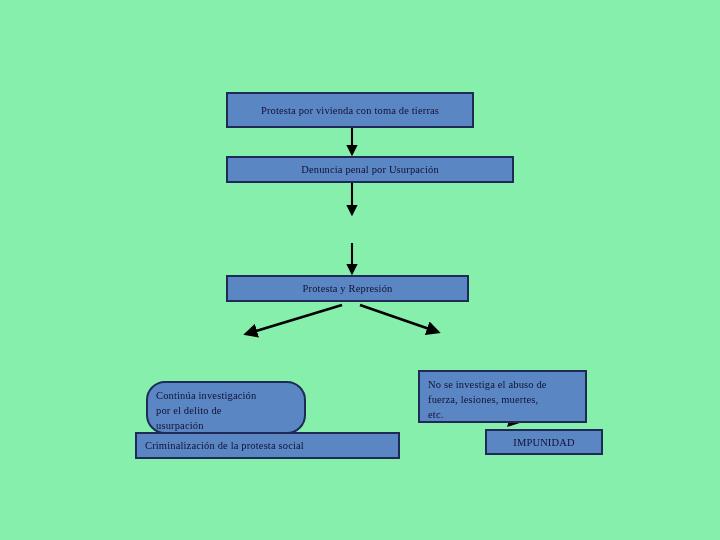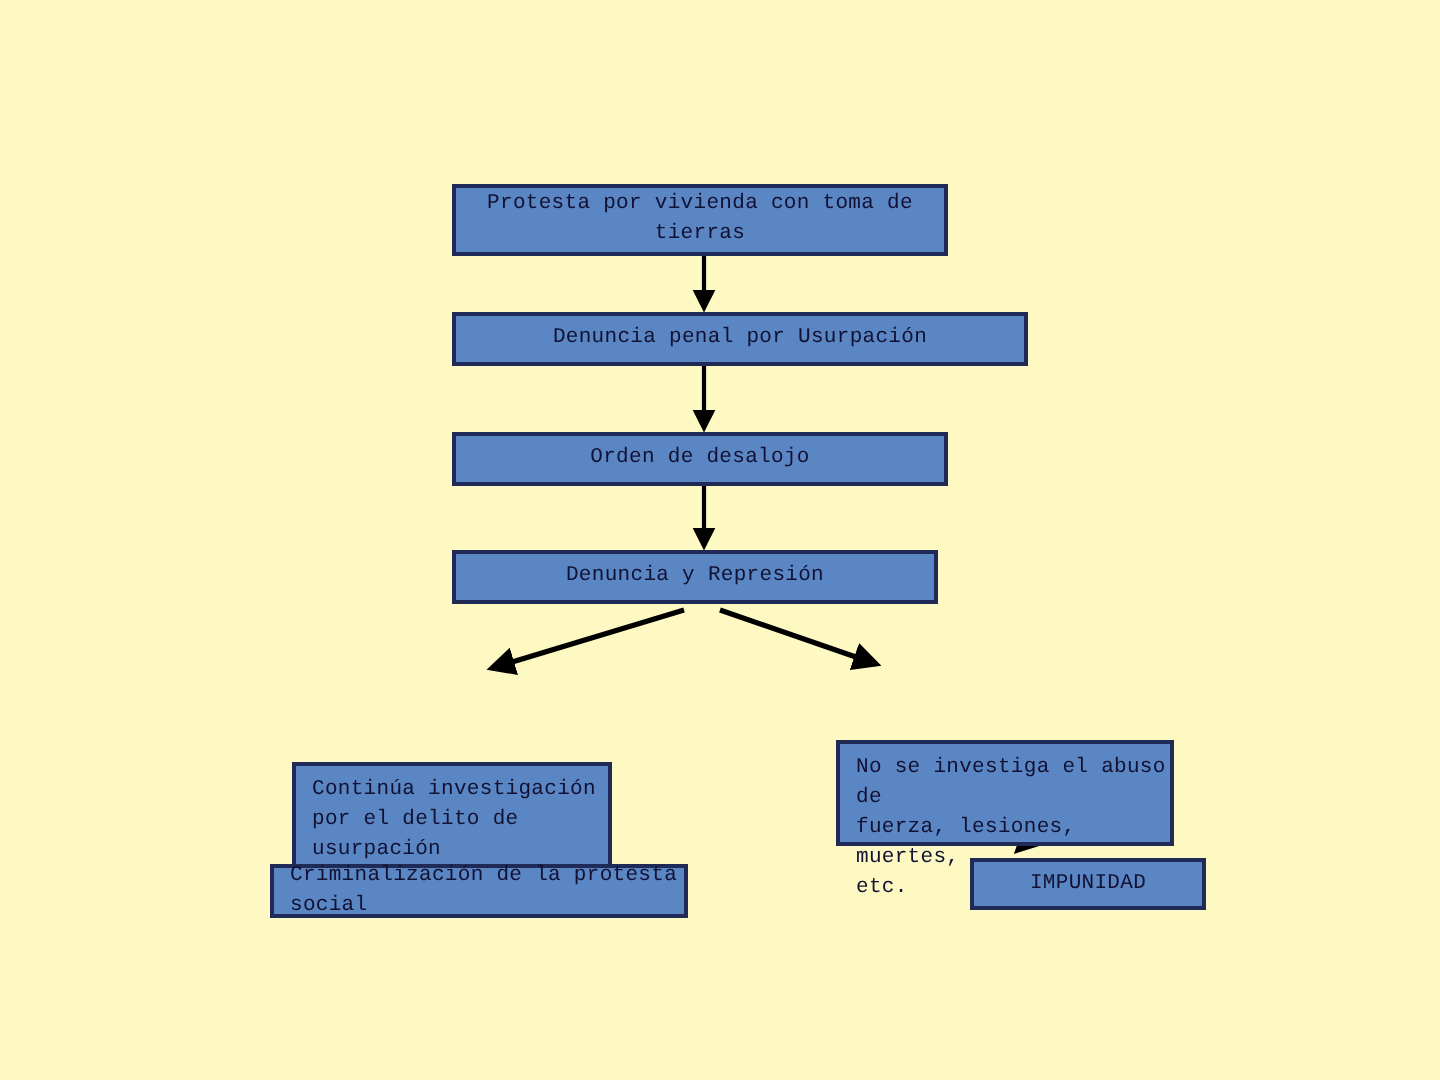--- a/index.html
+++ b/index.html
@@ -4,23 +4,23 @@
 <style>
   html, body {
     margin: 0;
     padding: 0;
     background: #ffffff;
   }
   #canvas {
     position: relative;
     width: 720px;
     height: 540px;
-    background: #fef9c3;
+    background: #86efac;
     overflow: hidden;
-    font-family: Liberation Mono, monospace;
+    font-family: Liberation Serif, serif;
   }
   .node {
     position: absolute;
     box-sizing: border-box;
     background: #5B86C4;
     border: 2px solid #1F2A56;
     color: #111133;
     font-size: 10.5px;
     line-height: 15px;
     letter-spacing: 0.15px;
@@ -71,29 +71,28 @@
       <line x1="342" y1="305" x2="246" y2="334" stroke="#000000" stroke-width="2.6" marker-end="url(#arrowhead)"></line>
       <line x1="360" y1="305" x2="438" y2="332" stroke="#000000" stroke-width="2.6" marker-end="url(#arrowhead)"></line>
       <line x1="242" y1="399" x2="291" y2="428" stroke="#000000" stroke-width="2.6" marker-end="url(#arrowhead)"></line>
       <line x1="545" y1="390" x2="509" y2="425" stroke="#000000" stroke-width="2.6" marker-end="url(#arrowhead)"></line>
     </svg>
 
   <div class="node center" id="node-protesta" style="left: 226px; top: 92px; width: 248px; height: 36px; background: rgb(91, 134, 196); border-color: rgb(31, 42, 86);">Protesta por vivienda con toma de tierras</div>
 
   <div class="node center" id="node-denuncia" style="left: 226px; top: 156px; width: 288px; height: 27px; background: rgb(91, 134, 196); border-color: rgb(31, 42, 86);">Denuncia penal por Usurpación</div>
 
-  <div class="node center" id="node-orden" style="left: 226px; top: 216px; width: 248px; height: 27px; background: rgb(91, 134, 196); border-color: rgb(31, 42, 86);">Orden de desalojo</div>
 
-  <div class="node center" id="node-desalojo" style="left: 226px; top: 275px; width: 243px; height: 27px; background: rgb(91, 134, 196); border-color: rgb(31, 42, 86);">Denuncia y Represión</div>
+  <div class="node center" id="node-desalojo" style="left: 226px; top: 275px; width: 243px; height: 27px; background: rgb(91, 134, 196); border-color: rgb(31, 42, 86);">Protesta y Represión</div>
 
-  <div class="node left" id="node-continua" style="left: 146px; top: 345px; width: 160px; height: 53px; background: rgb(91, 134, 196); border-color: rgb(31, 42, 86);">Continúa investigación
+  <div class="node left" id="node-continua" style="left: 146px; top: 345px; width: 160px; height: 53px; background: rgb(91, 134, 196); border-color: rgb(31, 42, 86); border-radius: 19px;">Continúa investigación
 por el delito de
 usurpación</div>
 
   <div class="node left" id="node-no-investiga" style="left: 418px; top: 334px; width: 169px; height: 53px; background: rgb(91, 134, 196); border-color: rgb(31, 42, 86);">No se investiga el abuso de
 fuerza, lesiones, muertes,
 etc.</div>
 
-  <div class="node leftpad" id="node-criminalizacion" style="left: 135px; top: 432px; width: 209px; height: 27px; background: rgb(91, 134, 196); border-color: rgb(31, 42, 86);">Criminalización de la protesta social</div>
+  <div class="node leftpad" id="node-criminalizacion" style="left: 135px; top: 432px; width: 265px; height: 27px; background: rgb(91, 134, 196); border-color: rgb(31, 42, 86);">Criminalización de la protesta social</div>
 
   <div class="node center" id="node-impunidad" style="left: 437px; top: 429px; width: 118px; height: 26px; background: rgb(91, 134, 196); border-color: rgb(31, 42, 86); margin-left: 48px;">IMPUNIDAD</div>
 
 </div>
 
 </body></html>

